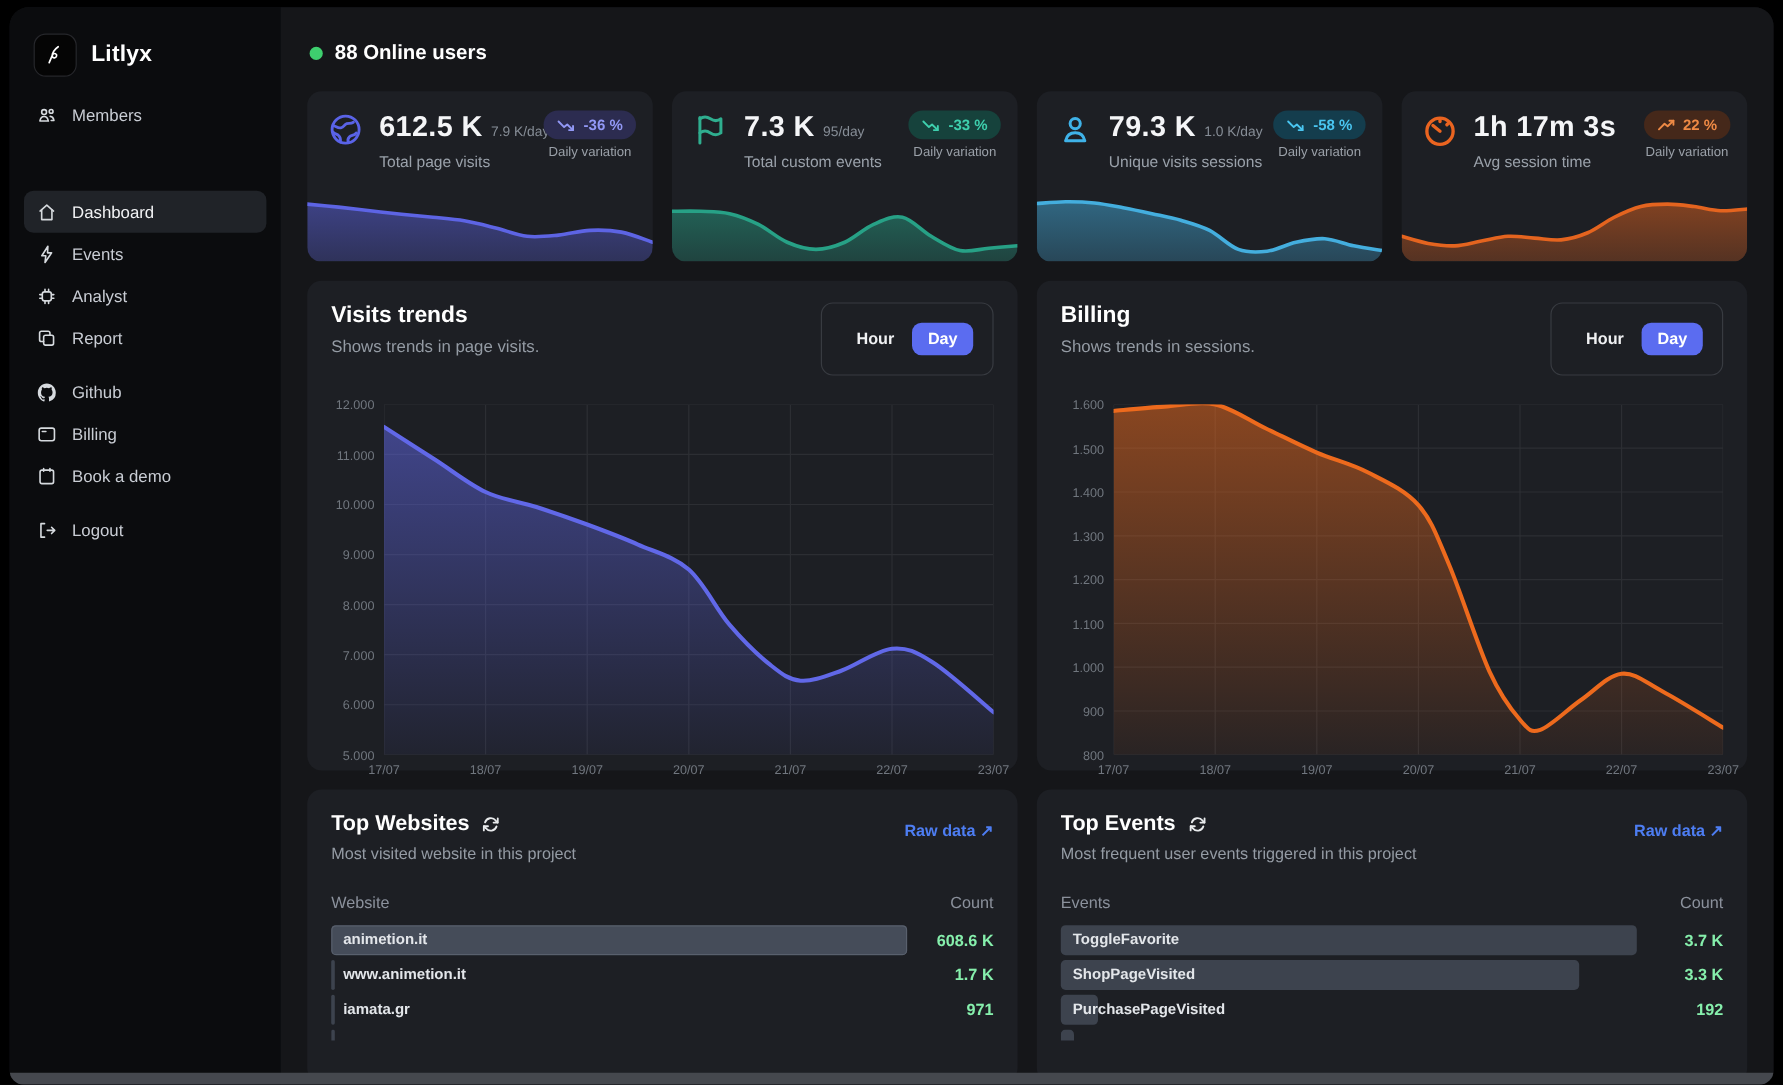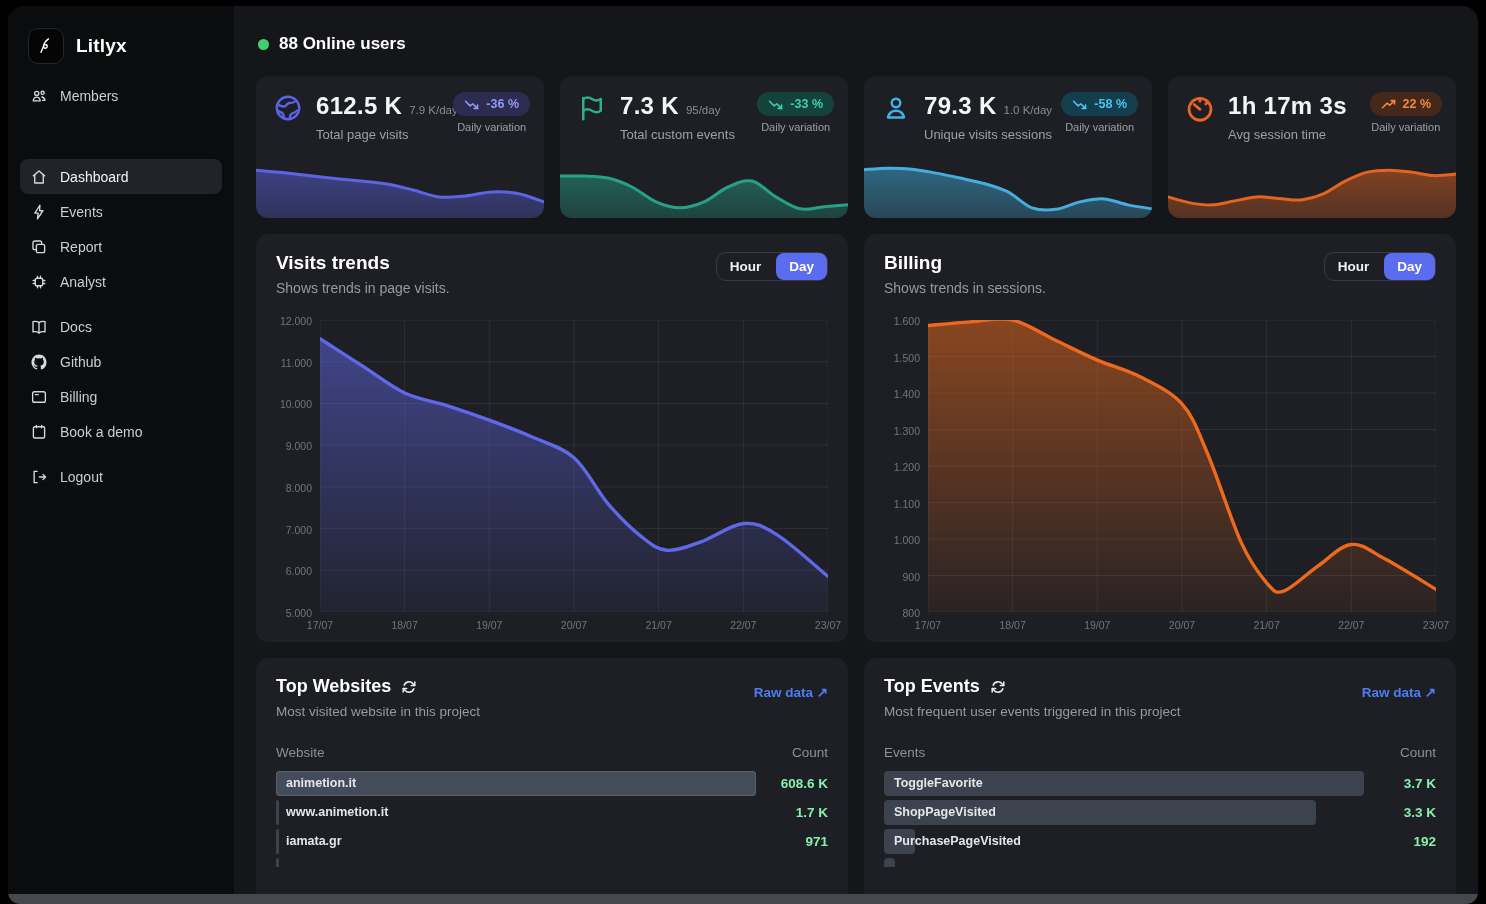--- a/index.html
+++ b/index.html
@@ -45,21 +45,21 @@
     font-size:12.5px; font-weight:700; }
   .badge-caption { color:#9aa0a8; font-size:11px; margin-top:5px; }
   .spark { position:absolute; left:0; right:0; bottom:0; height:62px; }
   .spark svg { display:block; width:100%; height:100%; }
   
   .charts-row { display:grid; grid-template-columns:1fr 1fr; gap:16px; margin-top:16px; }
   .chart-panel { background:#1d1f24; border-radius:12px; height:408px; padding:18px 20px; }
   .panel-head { display:flex; justify-content:space-between; align-items:flex-start; }
   .panel-title { color:#fff; font-size:19px; font-weight:800; }
   .panel-sub { color:#949ba4; font-size:14px; margin-top:6px; }
-  .toggle { display:flex; align-items:center; border:1px solid #383b41; border-radius:10px; padding:0; gap:2px; }
+  .toggle { display:flex; align-items:center; border:1px solid #383b41; border-radius:10px; padding:16px; gap:2px; }
   .toggle .opt { color:#f0f1f3; font-size:13.5px; font-weight:700; padding:6px 13px; border-radius:8px; cursor:pointer; }
   .toggle .opt.sel { background:#5b6cf0; color:#fff; }
   .plot-wrap { display:flex; margin-top:24px; }
   .ylabels { position:relative; width:44px; height:292px; flex-shrink:0; }
   .ylabels span { position:absolute; right:8px; font-size:10.5px; color:#70767e; }
   .plot { flex:1; height:292px; }
   .plot svg { display:block; width:100%; height:100%; }
   .xlabels { position:relative; height:20px; margin-left:44px; }
   .xlabels span { position:absolute; top:7px; transform:translateX(-50%); font-size:10.5px; color:#70767e; white-space:nowrap; }
   
@@ -127,46 +127,37 @@
             <span class="ic">
               <svg width="18" height="18" viewBox="0 0 24 24" fill="none" stroke="currentColor" stroke-width="1.8" stroke-linecap="round" stroke-linejoin="round">
                 <path d="M13.2 3L6.5 13.5h4.4L10 21l7.3-10.7h-4.5L13.2 3z"></path>
               </svg>
             </span>
             <span>Events</span>
           </div>
           <div class="nav-item">
             <span class="ic">
               <svg width="18" height="18" viewBox="0 0 24 24" fill="none" stroke="currentColor" stroke-width="1.8" stroke-linecap="round" stroke-linejoin="round">
+                <rect x="7" y="7" width="10" height="10" rx="2.5"></rect>
+                <path d="M10 4.2v2.4M14 4.2v2.4M10 17.4v2.4M14 17.4v2.4M4.2 10h2.4M4.2 14h2.4M17.4 10h2.4M17.4 14h2.4"></path>
+              </svg>
+            </span>
+            <span>Analyst</span>
+          </div>
+          <div class="nav-item">
+            <span class="ic">
+              <svg width="18" height="18" viewBox="0 0 24 24" fill="none" stroke="currentColor" stroke-width="1.8" stroke-linecap="round" stroke-linejoin="round">
                 <rect x="8.5" y="8.5" width="11" height="11" rx="2"></rect>
                 <path d="M15.5 8.5V6a2 2 0 0 0-2-2H6a2 2 0 0 0-2 2v7.5a2 2 0 0 0 2 2h2.5"></path>
               </svg>
             </span>
             <span>Report</span>
           </div>
-          <div class="nav-item">
-            <span class="ic">
-              <svg width="18" height="18" viewBox="0 0 24 24" fill="none" stroke="currentColor" stroke-width="1.8" stroke-linecap="round" stroke-linejoin="round">
-                <rect x="7" y="7" width="10" height="10" rx="2.5"></rect>
-                <path d="M10 4.2v2.4M14 4.2v2.4M10 17.4v2.4M14 17.4v2.4M4.2 10h2.4M4.2 14h2.4M17.4 10h2.4M17.4 14h2.4"></path>
-              </svg>
-            </span>
-            <span>Analyst</span>
-          </div>
         </div>
         <div class="nav-group gap-md">
-          <div class="nav-item">
-            <span class="ic">
-              <svg width="18" height="18" viewBox="0 0 24 24" fill="none" stroke="currentColor" stroke-width="1.8" stroke-linecap="round" stroke-linejoin="round">
-                <path d="M12 6.2C10 4.7 6.8 4.3 4 4.9v13.6c2.8-.6 6 .0 8 1.5 2-1.5 5.2-2.1 8-1.5V4.9c-2.8-.6-6-.2-8 1.3z"></path>
-                <path d="M12 6.2V20"></path>
-              </svg>
-            </span>
-            <span>Docs</span>
-          </div>
           <div class="nav-item">
             <span class="ic">
               <svg width="18" height="18" viewBox="0 0 24 24" fill="currentColor">
                 <path d="M12 2C6.48 2 2 6.58 2 12.25c0 4.53 2.87 8.37 6.84 9.73.5.09.68-.22.68-.49 0-.24-.01-.89-.01-1.75-2.78.62-3.37-1.37-3.37-1.37-.45-1.18-1.11-1.5-1.11-1.5-.91-.64.07-.63.07-.63 1 .07 1.53 1.06 1.53 1.06.89 1.57 2.34 1.12 2.91.85.09-.66.35-1.12.63-1.38-2.22-.26-4.56-1.14-4.56-5.07 0-1.12.39-2.03 1.03-2.75-.1-.26-.45-1.3.1-2.71 0 0 .84-.28 2.75 1.05a9.3 9.3 0 0 1 5 0c1.91-1.33 2.75-1.05 2.75-1.05.55 1.41.2 2.45.1 2.71.64.72 1.03 1.63 1.03 2.75 0 3.94-2.34 4.81-4.57 5.06.36.32.68.94.68 1.9 0 1.37-.01 2.47-.01 2.81 0 .27.18.59.69.49A10.25 10.25 0 0 0 22 12.25C22 6.58 17.52 2 12 2z"></path>
               </svg>
             </span>
             <span>Github</span>
           </div>
           <div class="nav-item">
             <span class="ic">

